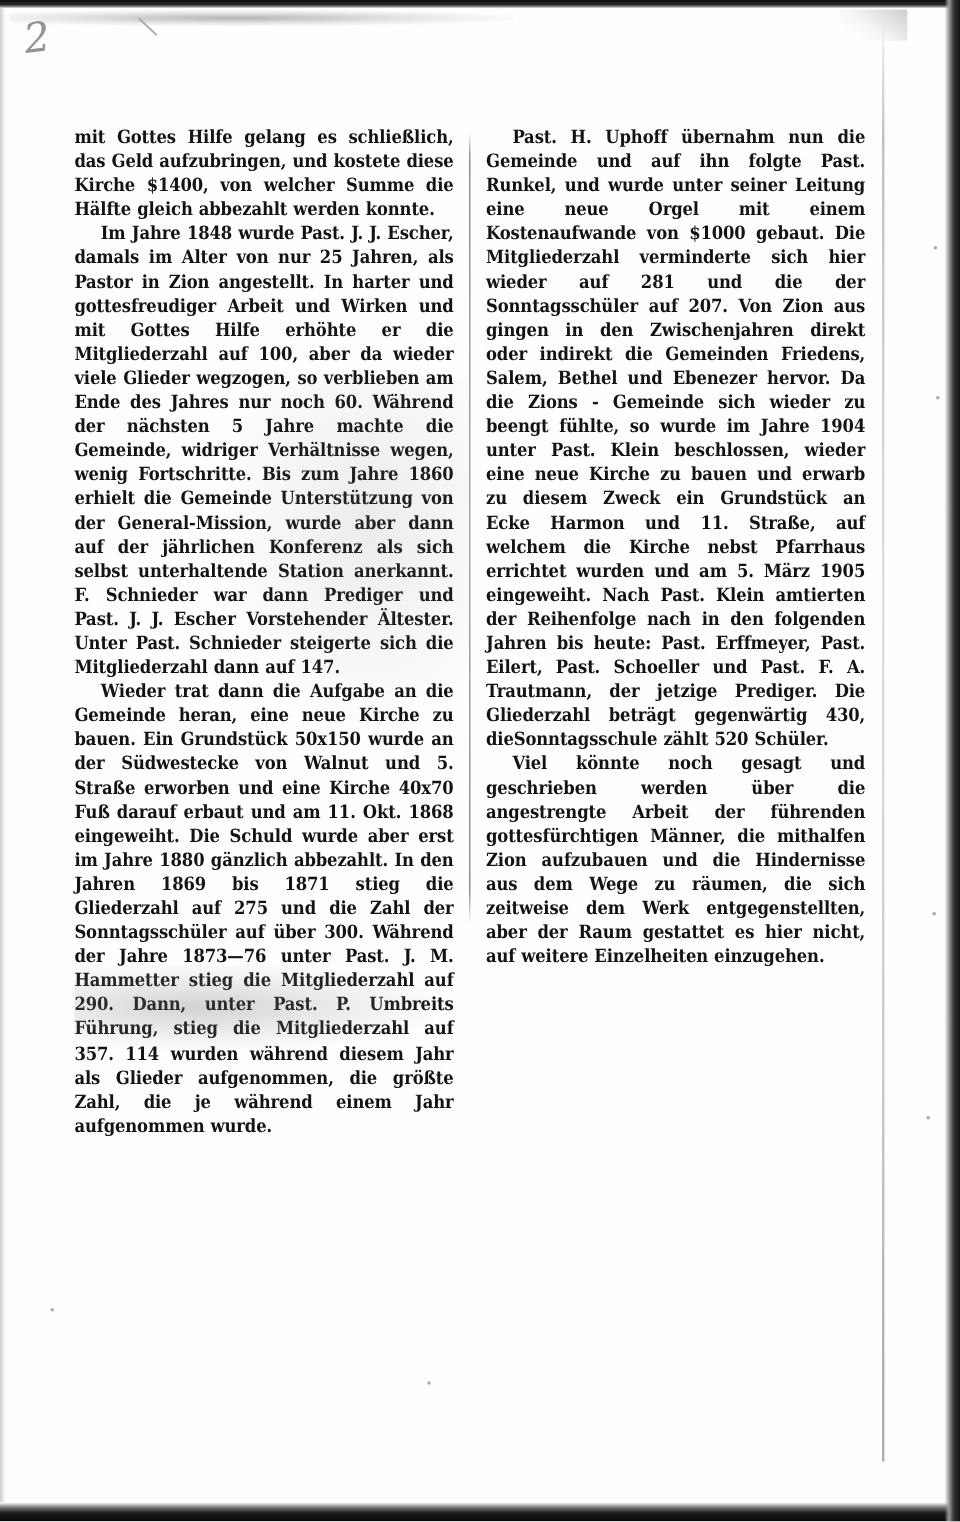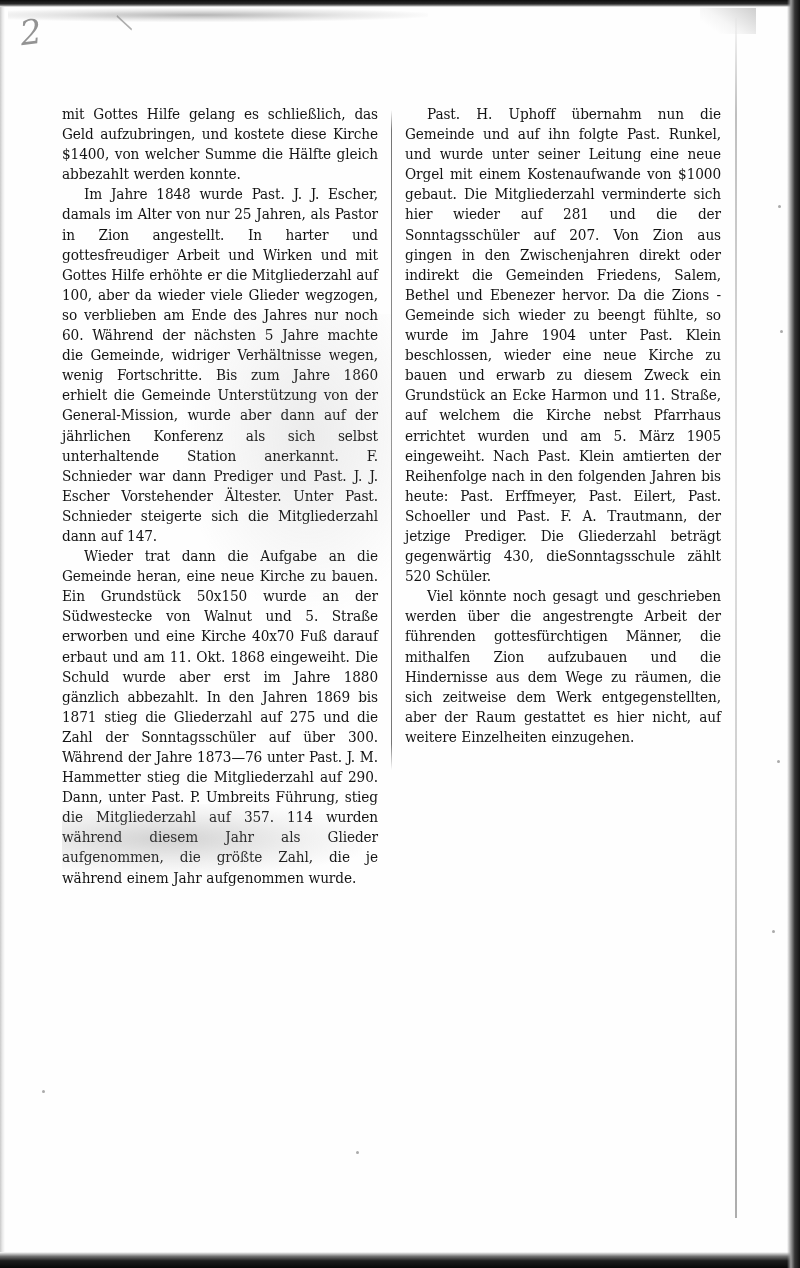--- a/index.html
+++ b/index.html
@@ -117,21 +117,21 @@
 
   .para {
     margin: 0;
     padding: 0;
     font-family: "DejaVu Serif", serif;
     font-size: 15.2px;
     line-height: 20.1px;
     color: #191919;
     text-align: justify;
     text-justify: inter-word;
-    font-weight: 400;
+    font-weight: 700;
     letter-spacing: -0.1px;
     word-spacing: 0.4px;
     
     font-stretch: condensed;
     text-rendering: optimizeLegibility;
   }
   .para.indent {
     text-indent: 22px;
   }
   .para + .para {

